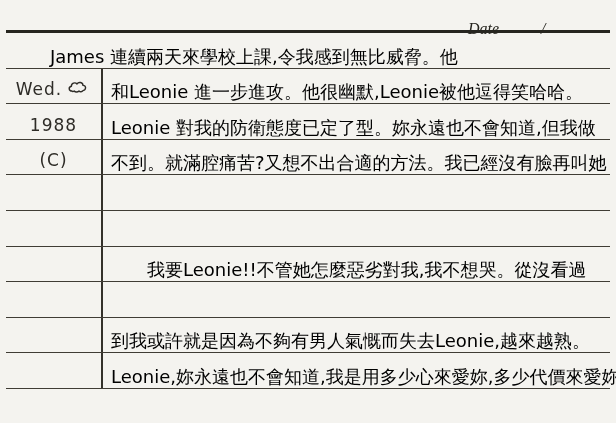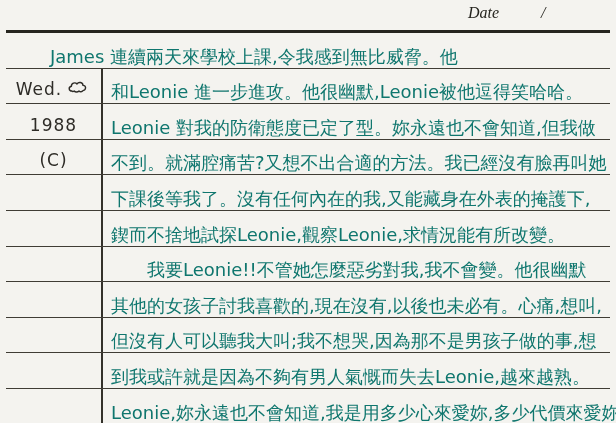--- a/index.html
+++ b/index.html
@@ -11,21 +11,21 @@
   }
   .page{
     position:relative;
     width:616px;height:423px;
     background:#f4f3ef;
     color:#2e2c27;
   }
   
   .date-header{
     position:absolute;
-    top:4px;left:468px;
+    top:20px;left:468px;
     font-family:"Liberation Serif","DejaVu Serif",serif;
     font-style:italic;
     font-size:16px;
     color:#26251f;
     display:flex;
     align-items:baseline;
   }
   .date-header .slash{
     margin-left:42px;
     font-style:italic;
@@ -60,21 +60,21 @@
   .text-cell{
     flex:1;
     display:flex;
     align-items:flex-end;
     padding:12px 0 2px 8px;
     font-size:18px;
     line-height:1;
     letter-spacing:0;
     white-space:nowrap;
     overflow:visible;
-    color:#0f766e;
+    color:#000000;
   }
   .indent .text-cell{padding-left:44px;}
   .cloud{
     margin-left:5px;
     margin-bottom:2px;
   }
 </style>
 </head>
 <body>
 
@@ -108,42 +108,35 @@
       <div class="text-cell">Leonie 對我的防衛態度已定了型。妳永遠也不會知道,但我做</div>
     </div>
 
     <div class="diary-row">
       <div class="date-cell">(C)</div>
       <div class="text-cell">不到。就滿腔痛苦?又想不出合適的方法。我已經沒有臉再叫她</div>
     </div>
 
     <div class="diary-row">
       <div class="date-cell"></div>
-      <div class="text-cell">下課後等我了。沒有任何內在的我,又能藏身在外表的掩護下,</div>
     </div>
 
     <div class="diary-row">
       <div class="date-cell"></div>
-      <div class="text-cell">鍥而不捨地試探Leonie,觀察Leonie,求情況能有所改變。</div>
     </div>
 
     <div class="diary-row indent">
       <div class="date-cell"></div>
-      <div class="text-cell">我要Leonie!!不管她怎麼惡劣對我,我不會變。他很幽默</div>
+      <div class="text-cell">我要Leonie!!不管她怎麼惡劣對我,我不想哭。從沒看過</div>
     </div>
 
     <div class="diary-row">
       <div class="date-cell"></div>
-      <div class="text-cell">其他的女孩子討我喜歡的,現在沒有,以後也未必有。心痛,想叫,</div>
     </div>
 
-    <div class="diary-row">
-      <div class="date-cell"></div>
-      <div class="text-cell">但沒有人可以聽我大叫;我不想哭,因為那不是男孩子做的事,想</div>
-    </div>
 
     <div class="diary-row">
       <div class="date-cell"></div>
       <div class="text-cell">到我或許就是因為不夠有男人氣慨而失去Leonie,越來越熟。</div>
     </div>
 
     <div class="diary-row">
       <div class="date-cell"></div>
       <div class="text-cell">Leonie,妳永遠也不會知道,我是用多少心來愛妳,多少代價來愛妳.</div>
     </div>

